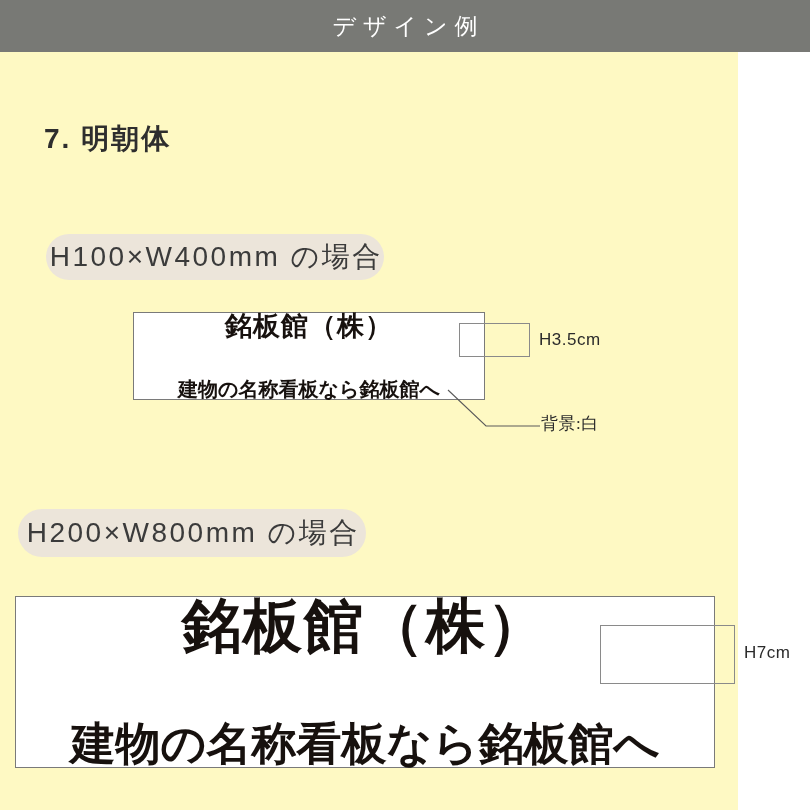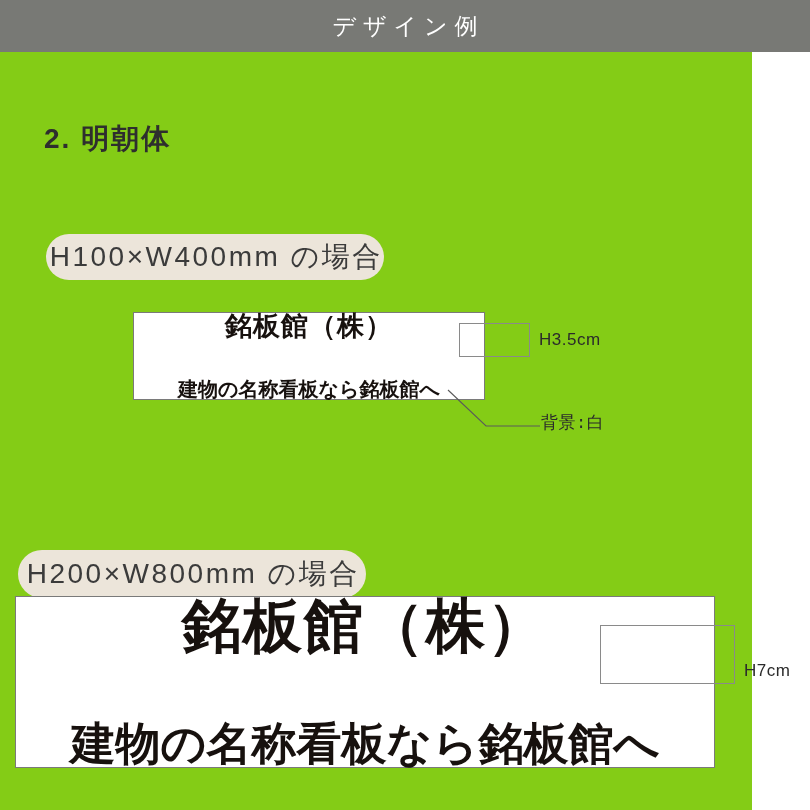--- a/index.html
+++ b/index.html
@@ -14,22 +14,21 @@
     font-family: "Liberation Sans", "DejaVu Sans", sans-serif;
     overflow: hidden;
     position: relative;
     -webkit-font-smoothing: antialiased;
   }
 
   #page {
     position: relative;
     width: 738px;
     height: 810px;
-    background: #84cc16;
-    padding-left: 14px;
+    background: #fef9c3;
   }
 
   
   .header-bar {
     position: absolute;
     left: 0;
     top: 0;
     width: 810px;
     height: 52px;
     background: #787975;
@@ -80,21 +79,21 @@
     font-weight: 400;
   }
   #pill-1 {
     left: 46px;
     top: 234px;
     width: 338px;
     height: 46px;
   }
   #pill-2 {
     left: 18px;
-    top: 550px;
+    top: 509px;
     width: 348px;
     height: 48px;
   }
 
   
   .signboard {
     position: absolute;
     background: #ffffff;
     border: 1px solid #7a7a7a;
     box-sizing: border-box;
@@ -175,54 +174,54 @@
     white-space: nowrap;
     line-height: 1;
     font-family: Liberation Sans, sans-serif;
   }
   #label-h35 {
     left: 539px;
     top: 331px;
   }
   #label-h7 {
     left: 744px;
-    top: 662px;
+    top: 644px;
   }
 
   
   #bg-callout-svg {
     position: absolute;
     left: 430px;
     top: 380px;
     width: 110px;
     height: 56px;
     overflow: visible;
   }
   #label-bg {
     position: absolute;
     left: 541px;
     top: 415px;
     font-size: 17px;
     color: #2b2b2b;
     letter-spacing: 0.5px;
     white-space: nowrap;
     line-height: 1;
-    font-family: Liberation Mono, monospace;
+    font-family: Liberation Serif, serif;
   }
 </style>
 </head>
 <body>
 
 <div id="page">
 
   <div class="header-bar">
     <span class="header-title">デザイン例</span>
   </div>
 
-  <div class="section-heading">2. 明朝体</div>
+  <div class="section-heading">7. 明朝体</div>
 
   <div class="size-pill" id="pill-1">
     <span class="pill-text">H100×W400mm の場合</span>
   </div>
 
   <div class="signboard" id="sign-small">
     <div class="sign-line line-main">銘板館（株）</div>
     <div class="sign-line line-sub">建物の名称看板なら銘板館へ</div>
   </div>
 

